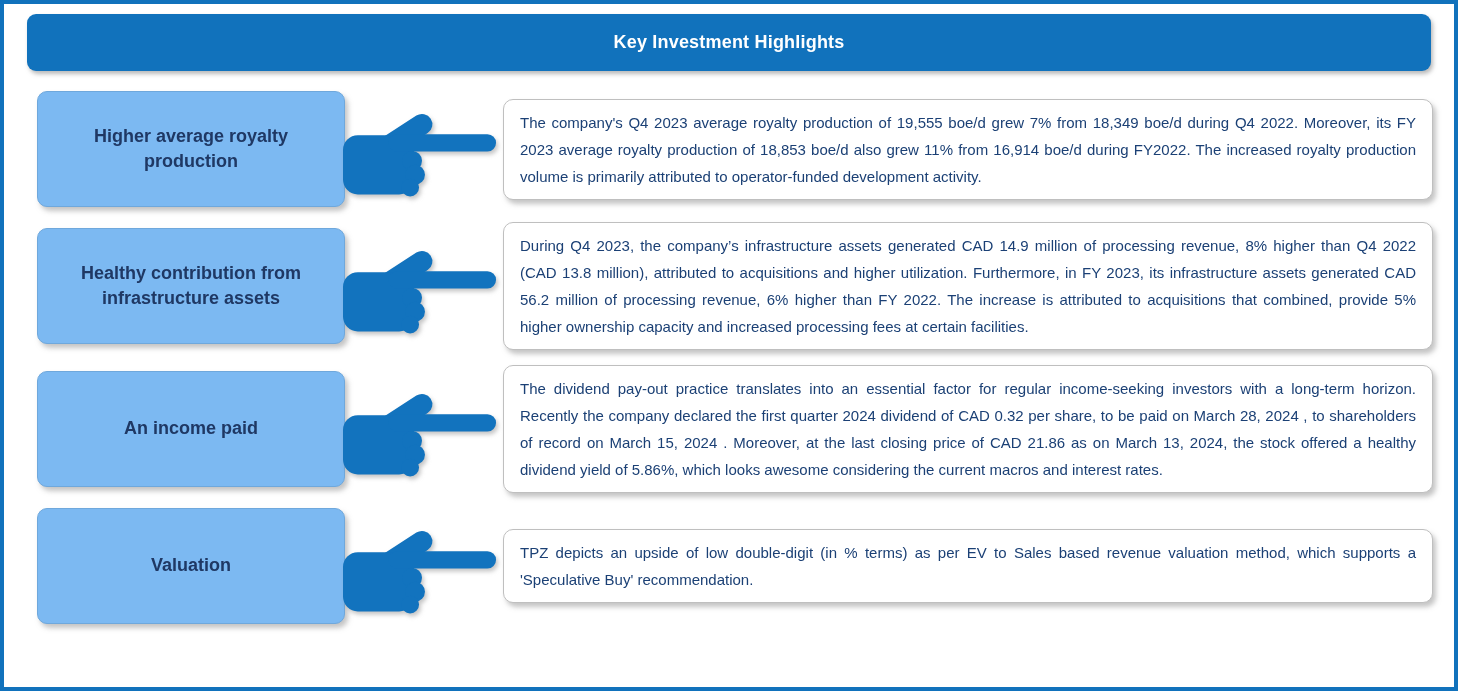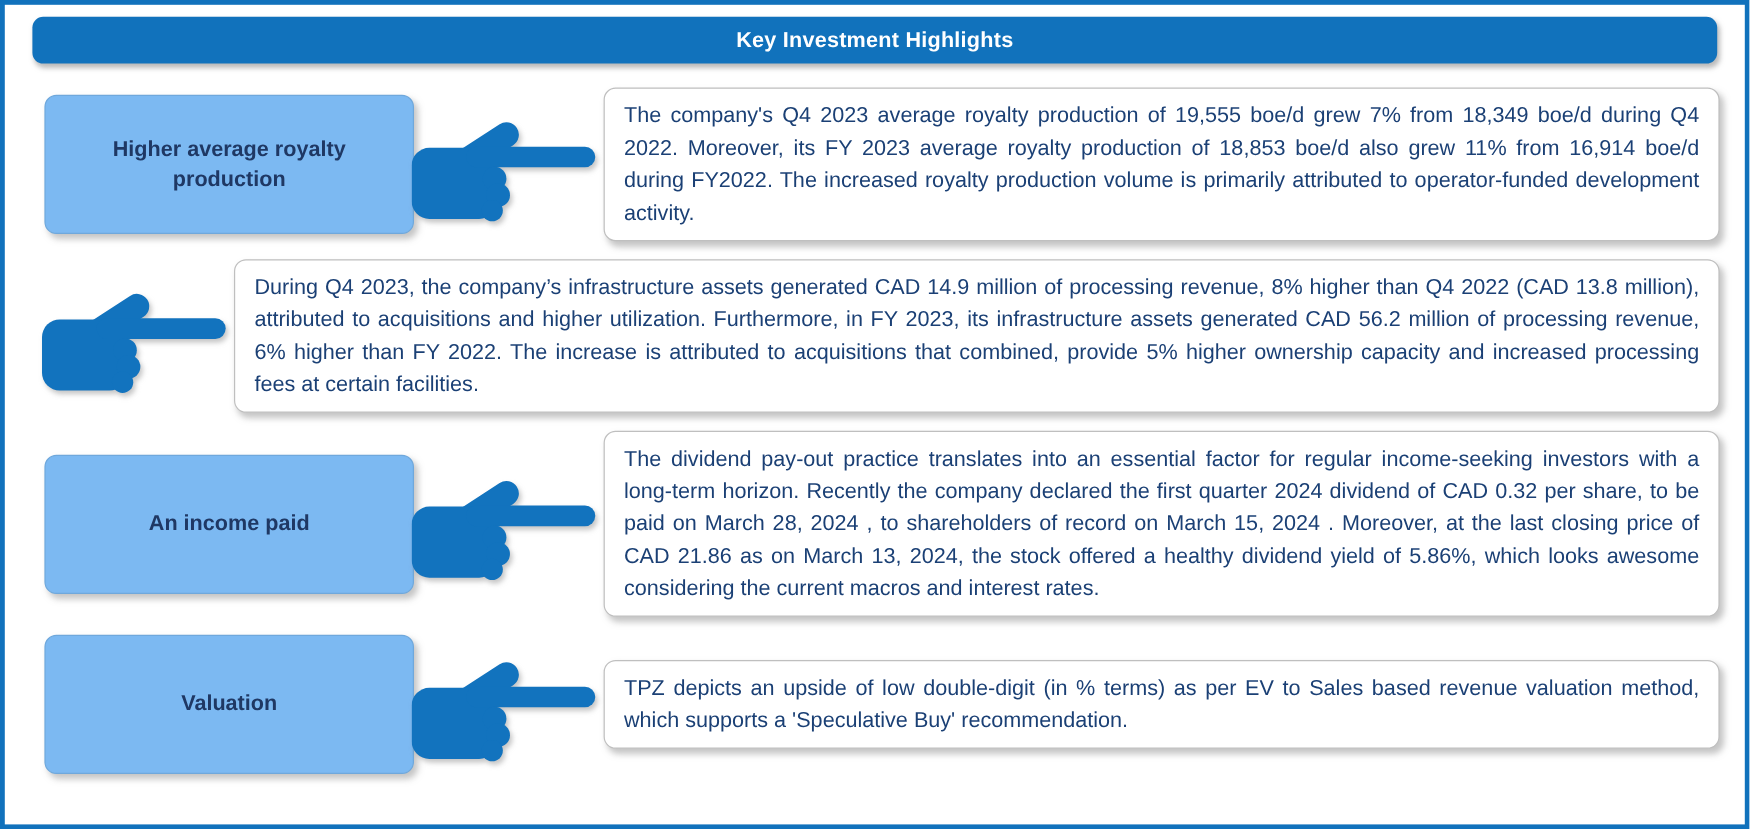--- a/index.html
+++ b/index.html
@@ -12,21 +12,21 @@
     position: relative;
     width: 1458px;
     height: 691px;
     box-sizing: border-box;
     border: 4px solid #1172BC;
     background: #ffffff;
     overflow: hidden;
   }
   .header-bar {
     margin: 10px 23px 0 23px;
-    height: 39px;
+    height: 57px;
     background: #1172BC;
     border-radius: 9px;
     box-shadow: 2px 3px 4px rgba(130,130,130,0.55);
     display: flex;
     align-items: center;
     justify-content: center;
   }
   .header-bar .title {
     color: #ffffff;
     font-size: 18px;
@@ -72,21 +72,21 @@
   }
   .text-box {
     flex: 1;
     box-sizing: border-box;
     background: #ffffff;
     border: 1.5px solid #BFBFBF;
     border-radius: 10px;
     box-shadow: 3px 4px 5px rgba(140,140,140,0.5);
     padding: 9px 16px;
     color: #1B4075;
-    font-size: 18px;
+    font-size: 15px;
     line-height: 27px;
     text-align: justify;
   }
   .text-box p { margin: 0; }
   .source-note {
     position: absolute;
     left: 37px;
     bottom: 8px;
     font-size: 15.5px;
     font-style: italic;
@@ -120,20 +120,23 @@
             <circle cx="68" cy="87" r="9"></circle>
           </g>
         </svg>
       </div>
       <div class="text-box">
         <p>The company's Q4 2023 average royalty production of 19,555 boe/d grew 7% from 18,349 boe/d during Q4 2022. Moreover, its FY 2023 average royalty production of 18,853 boe/d also grew 11% from 16,914 boe/d during FY2022. The increased royalty production volume is primarily attributed to operator-funded development activity.</p>
       </div>
     </div>
 
     <div class="row">
+      <div class="label-box">
+        <span>Healthy contribution from infrastructure assets</span>
+      </div>
       <div class="hand-wrap">
         <svg viewBox="0 0 160 97" width="158" height="97" aria-hidden="true">
           <g fill="#1273BE">
             <rect x="0" y="0" width="80" height="21" rx="10.5" transform="translate(16,52) rotate(-33)"></rect>
             <rect x="0" y="34" width="72" height="60" rx="15"></rect>
             <rect x="46" y="33" width="109" height="17.5" rx="8.75"></rect>
             <circle cx="70" cy="60" r="10"></circle>
             <circle cx="73" cy="74" r="10"></circle>
             <circle cx="68" cy="87" r="9"></circle>
           </g>

